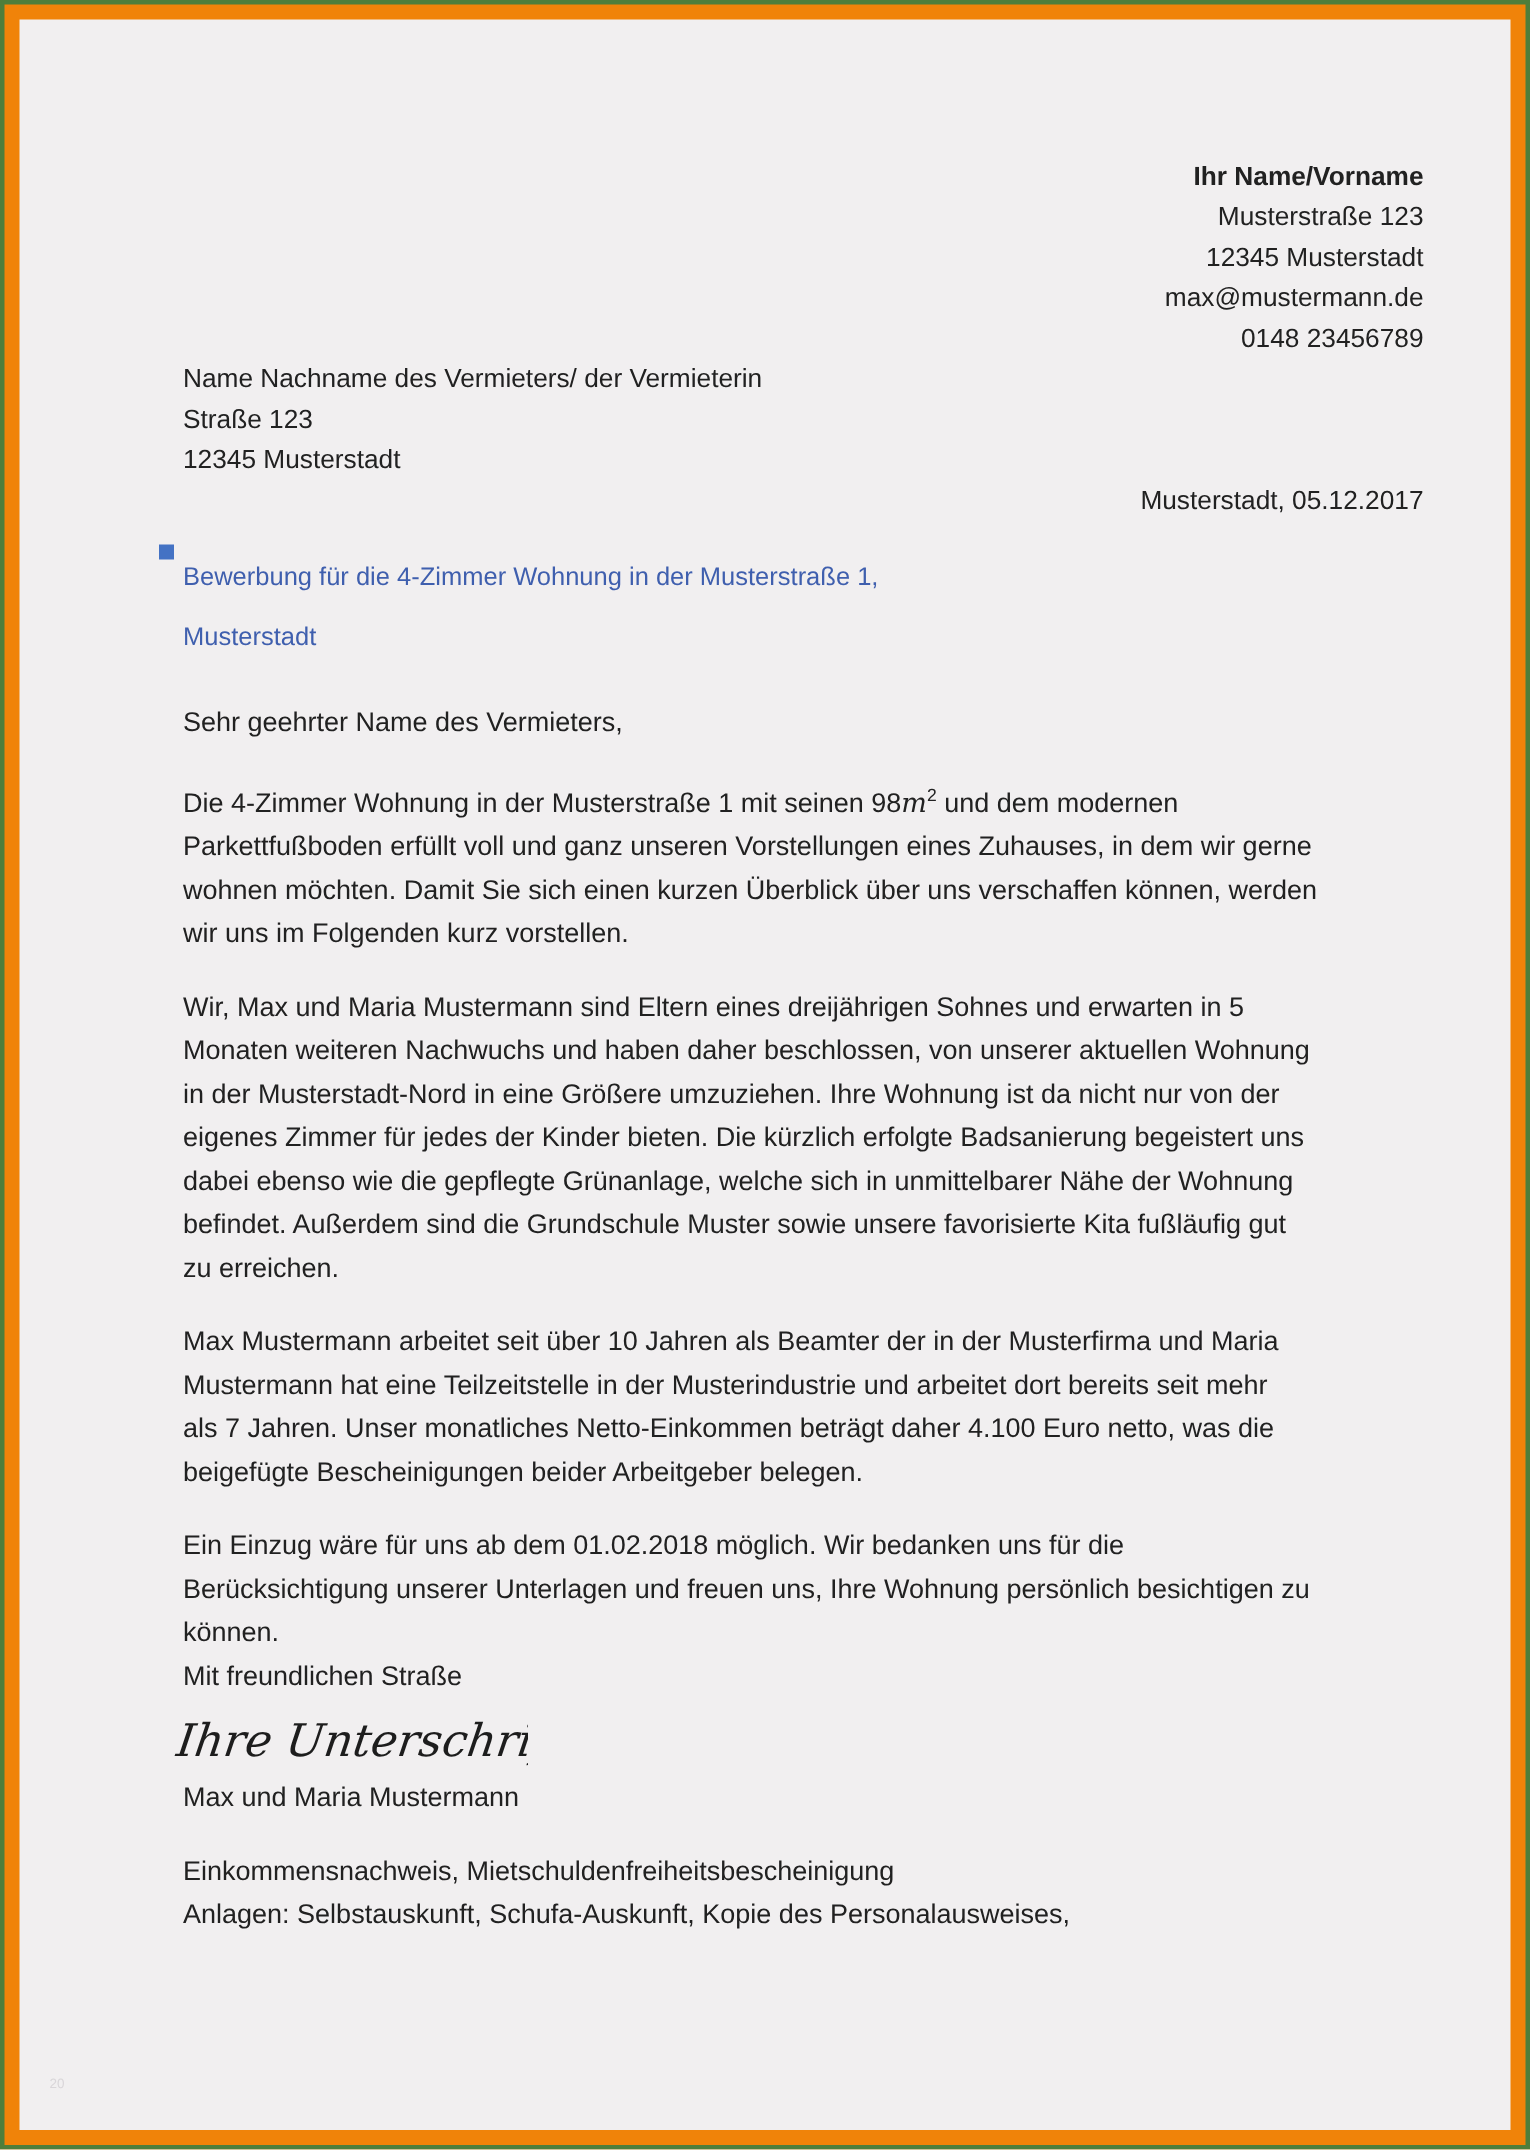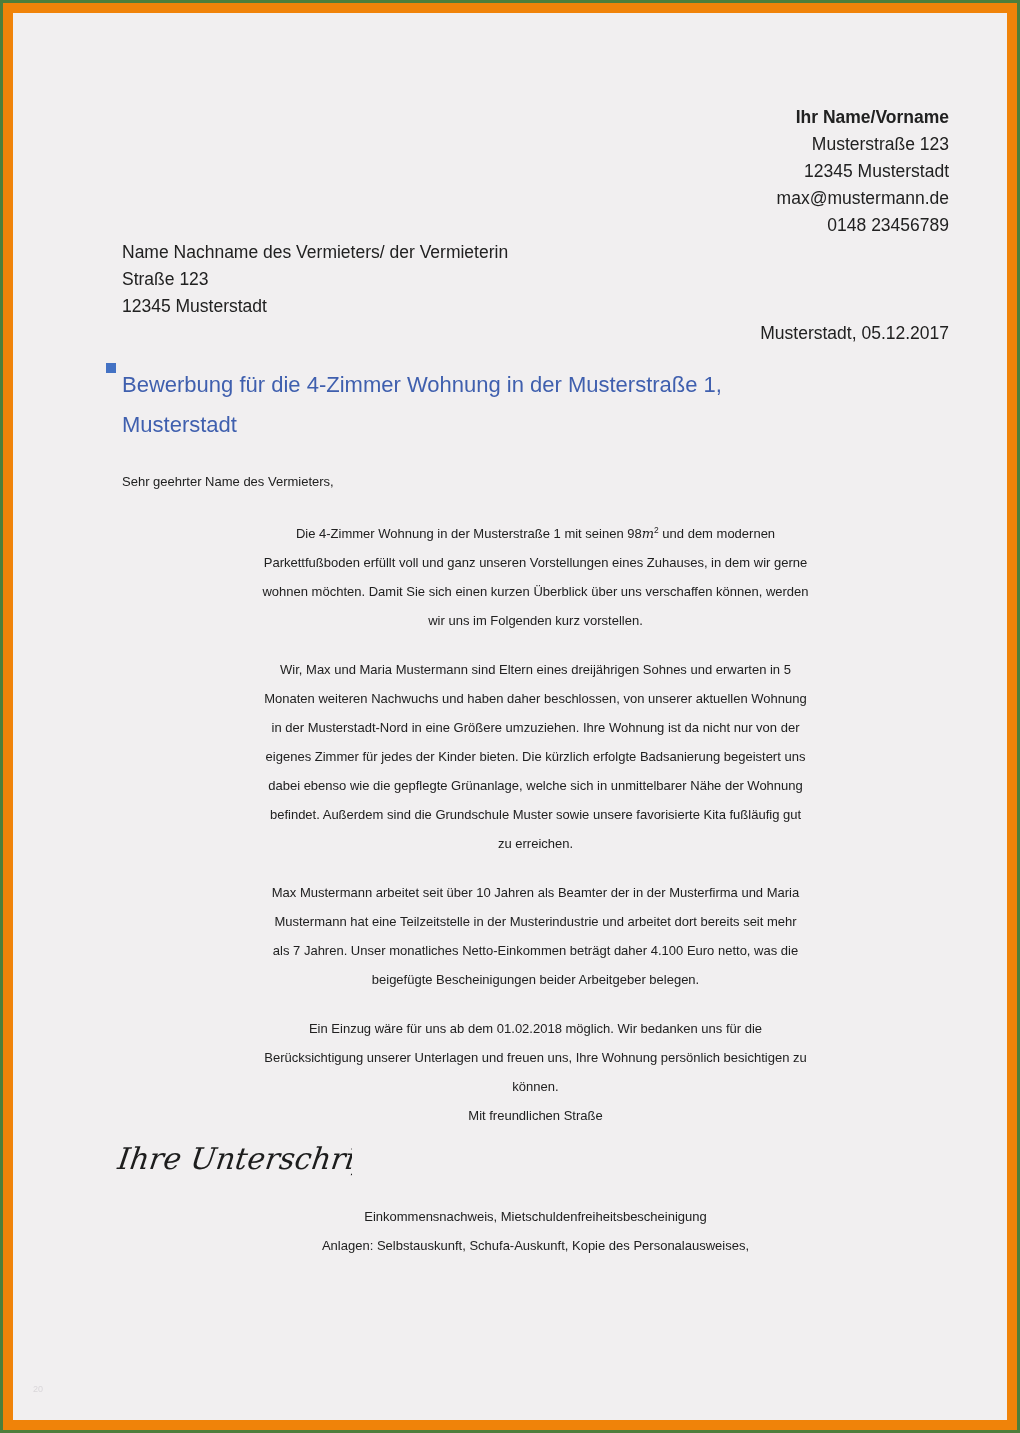--- a/index.html
+++ b/index.html
@@ -24,31 +24,31 @@
     padding: 91px 58px 0 109px;
     overflow: hidden;
   }
   .hdr { font-size: 17.5px; line-height: 27px; }
   .right { text-align: right; }
   .bold { font-weight: bold; }
   .line { white-space: nowrap; }
   .subject {
     position: relative;
     margin-top: 18px;
-    font-size: 22px; line-height: 40px;
+    font-size: 17px; line-height: 40px;
     color: #3f5fae;
   }
   .subject .bullet {
     position: absolute; left: -16px; top: -2px;
     width: 10px; height: 10px;
     background: #4472c4;
   }
-  .body-block { font-size: 13px; line-height: 29px; }
+  .body-block { font-size: 18px; line-height: 29px; }
   .salutation { margin-top: 22px; }
-  .para { margin-top: 20px; text-align: center; }
+  .para { margin-top: 20px; }
   .var-m { font-style: italic; font-family: "DejaVu Serif", serif; }
   sup { font-size: 0.65em; }
   .sig-svg { display: block; margin: 2px 0 0 -6px; }
   .watermark {
     position: absolute; left: 20px; bottom: 26px;
     font-size: 9px; color: #d9d6d9;
   }
 </style>
 </head>
 <body>
@@ -109,20 +109,21 @@
       <div class="line">Berücksichtigung unserer Unterlagen und freuen uns, Ihre Wohnung persönlich besichtigen zu</div>
       <div class="line">können.</div>
       <div class="line">Mit freundlichen Straße</div>
     </div>
 
     <svg class="sig-svg" width="236" height="50" viewBox="0 0 236 50">
       <title>Ihre Unterschrift</title>
       <text x="6" y="37" transform="skewX(-8)" font-family="DejaVu Serif, serif" font-style="italic" font-size="30" fill="#1d1d1d">Ihre Unterschrift</text>
     </svg>
 
+    <div class="body-block">Max und Maria Mustermann</div>
 
     <div class="body-block para">
       <div class="line">Einkommensnachweis, Mietschuldenfreiheitsbescheinigung</div>
       <div class="line">Anlagen: Selbstauskunft, Schufa-Auskunft, Kopie des Personalausweises,</div>
     </div>
 
     <div class="watermark">20</div>
 
   </div>
 </div>

